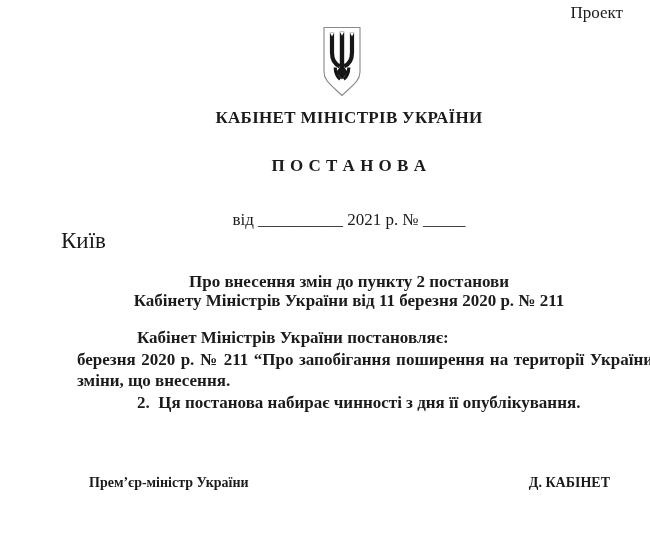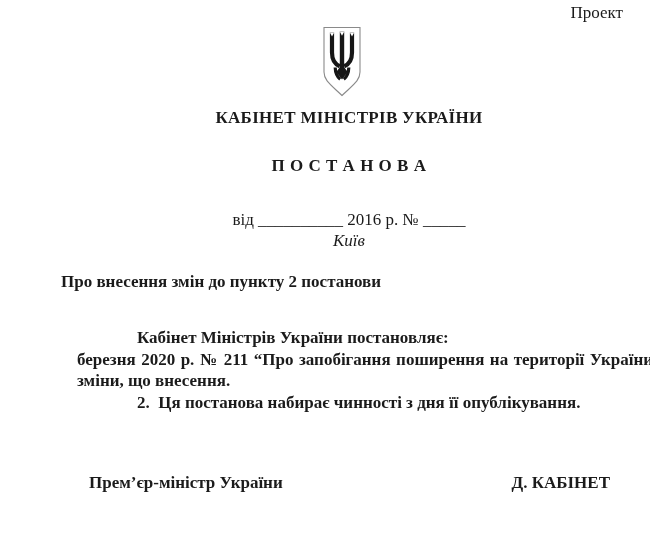--- a/index.html
+++ b/index.html
@@ -37,25 +37,25 @@
     letter-spacing:0.5px;
     margin-top:12px;
   }
   .date-line{
     position:absolute;left:61px;top:210px;width:576px;
     text-align:center;font-size:17px;line-height:19px;
     white-space:nowrap;
   }
   .city-line{
     position:absolute;left:61px;top:231px;width:576px;
-    text-align:center;font-size:17px;line-height:19px;font-style:italic;
+    font-size:23px;line-height:19px;
   }
   .doc-title{
     position:absolute;left:61px;top:272px;width:576px;
-    font-weight:bold;font-size:17px;line-height:19px;
+    text-align:center;font-weight:bold;font-size:17px;line-height:19px;
   }
   .doc-body{
     position:absolute;left:77px;top:327px;width:576px;
     font-size:17px;line-height:21.6px;font-weight:bold;
   }
   .doc-body p{margin:0;}
   .enacting{text-indent:60px;}
   .jline{
     text-align:justify;
     text-align-last:justify;
@@ -63,21 +63,21 @@
   }
   .jline.first{text-indent:60px;}
   .jline.last{
     text-align-last:left;
     white-space:normal;
   }
   .clause-single{text-indent:60px;}
   .signature-row{
     position:absolute;left:89px;top:473px;width:521px;
     display:flex;justify-content:space-between;align-items:baseline;
-    font-weight:bold;font-size:17px;line-height:19px;
+    font-weight:bold;font-size:14px;line-height:19px;
   }
 </style>
 </head>
 <body>
 
 <div class="page">
 
   <div class="draft-label">Проект</div>
 
   <div class="emblem">
@@ -100,28 +100,29 @@
     </svg>
   </div>
 
   <div class="org-name">КАБІНЕТ МІНІСТРІВ УКРАЇНИ</div>
 
   <div class="doc-type">П О С Т А Н О В А</div>
 
   <div class="date-line">
     <span>від</span>
     <span>__________</span>
-    <span>2016 р. №</span>
+    <span>2021 р. №</span>
     <span>_____</span>
   </div>
 
   <div class="city-line">Київ</div>
 
   <div class="doc-title">
     <div>Про внесення змін до пункту 2 постанови</div>
+    <div>Кабінету Міністрів України від 11 березня 2020 р. № 211</div>
   </div>
 
   <div class="doc-body">
     <p class="enacting"><span>Кабінет Міністрів України </span><b>постановляє</b><span>:</span></p>
 
     <p class="jline">березня 2020 р. №&nbsp;211 “Про запобігання поширення на території України</p>
     <p class="jline last">зміни, що внесення.</p>
 
     <p class="clause-single">2.&nbsp; Ця постанова набирає чинності з дня її опублікування.</p>
   </div>

